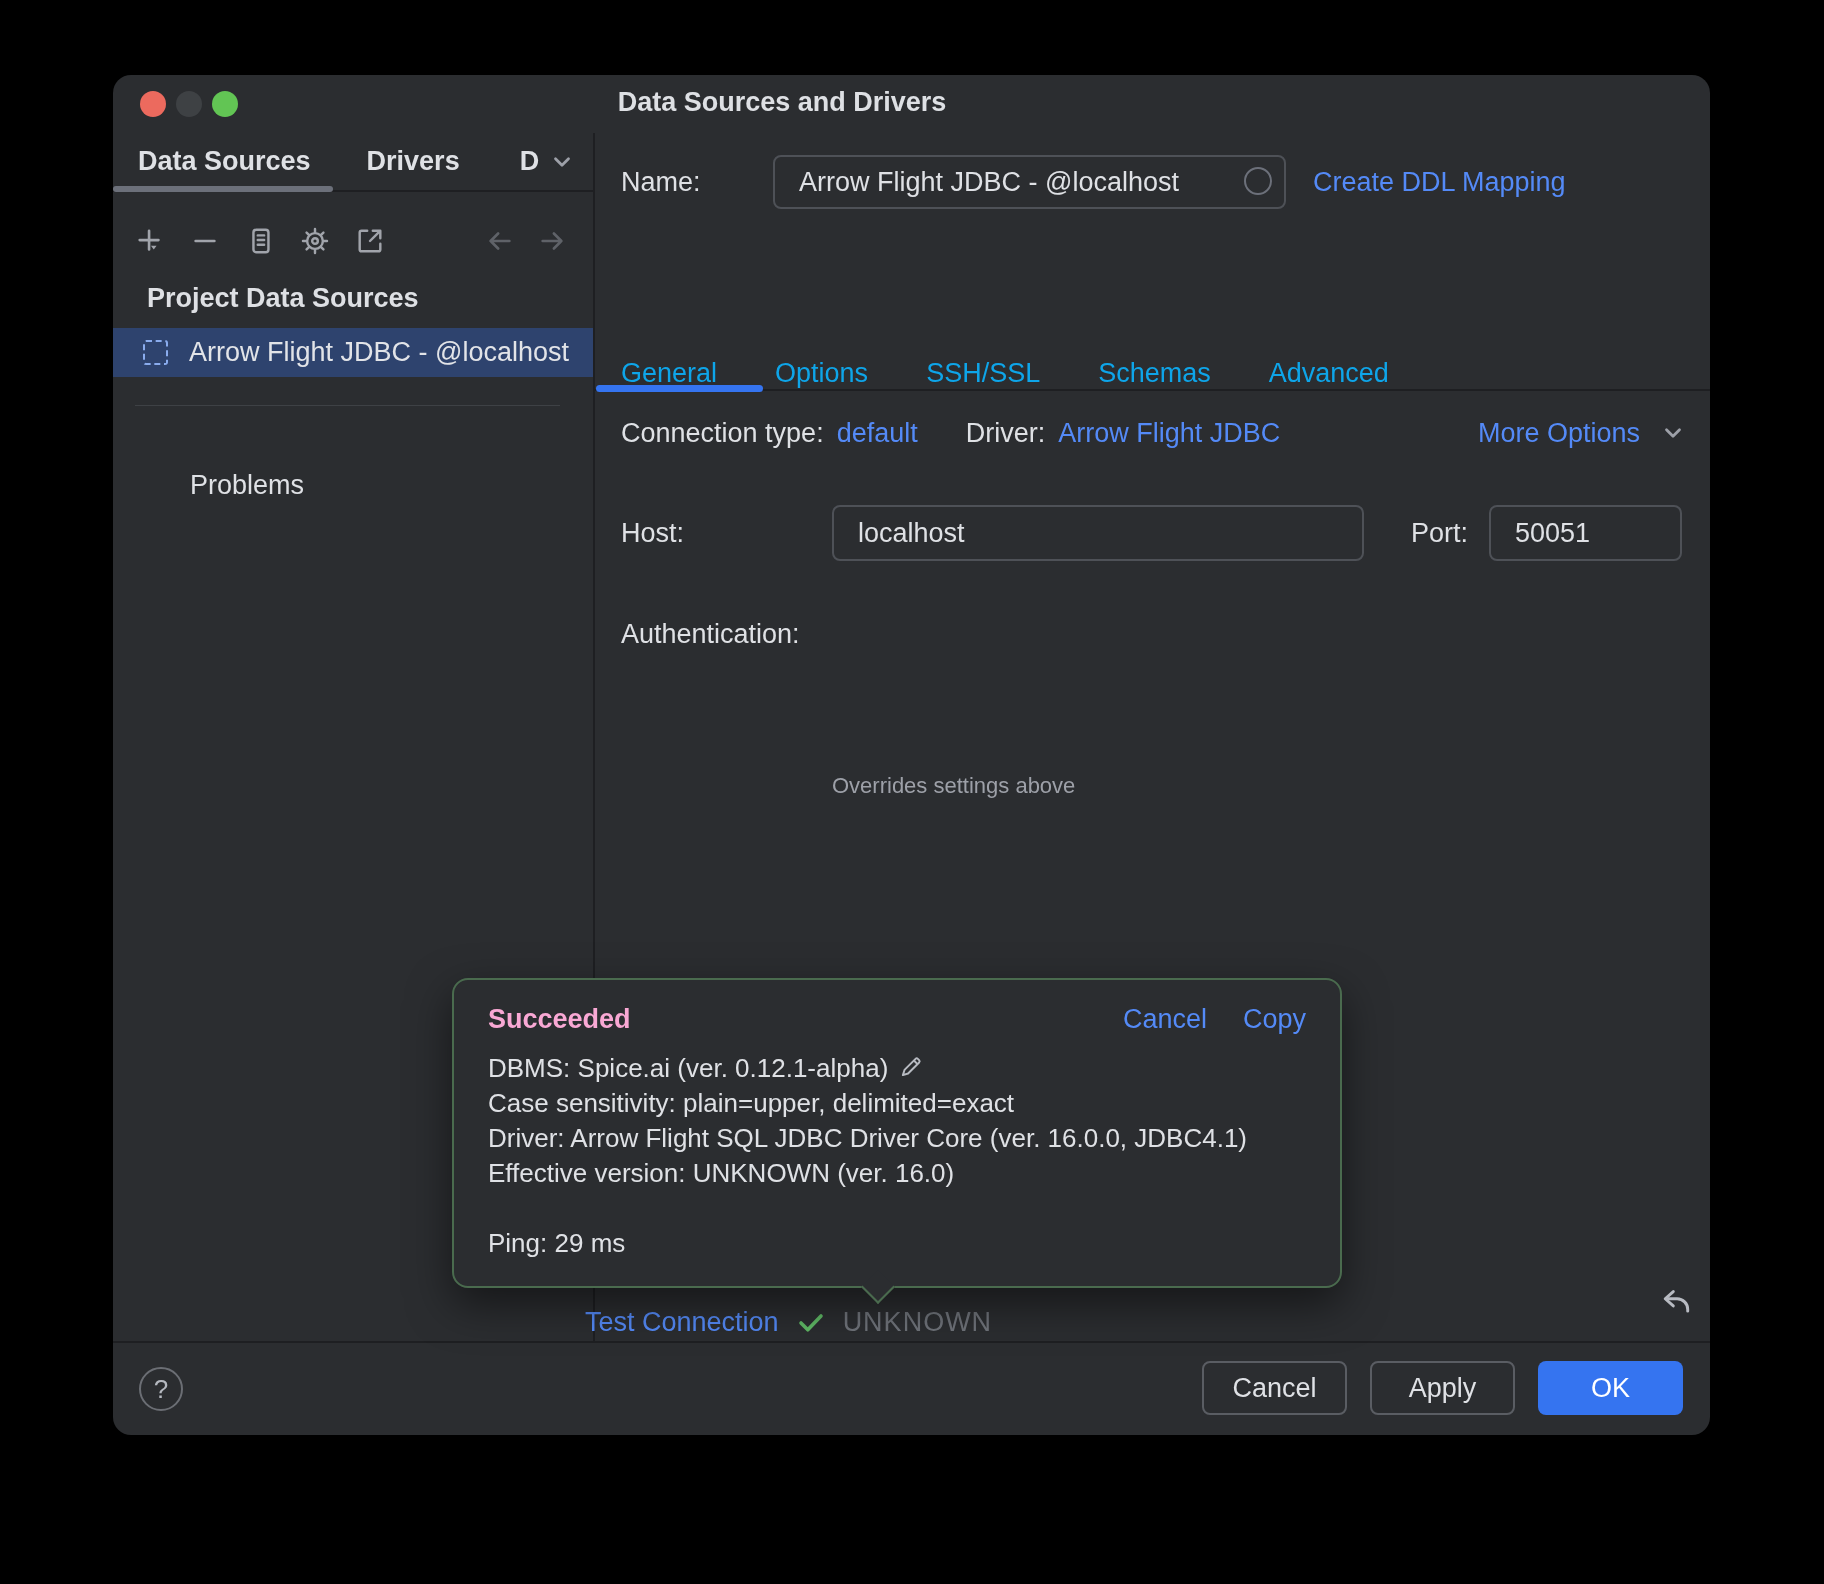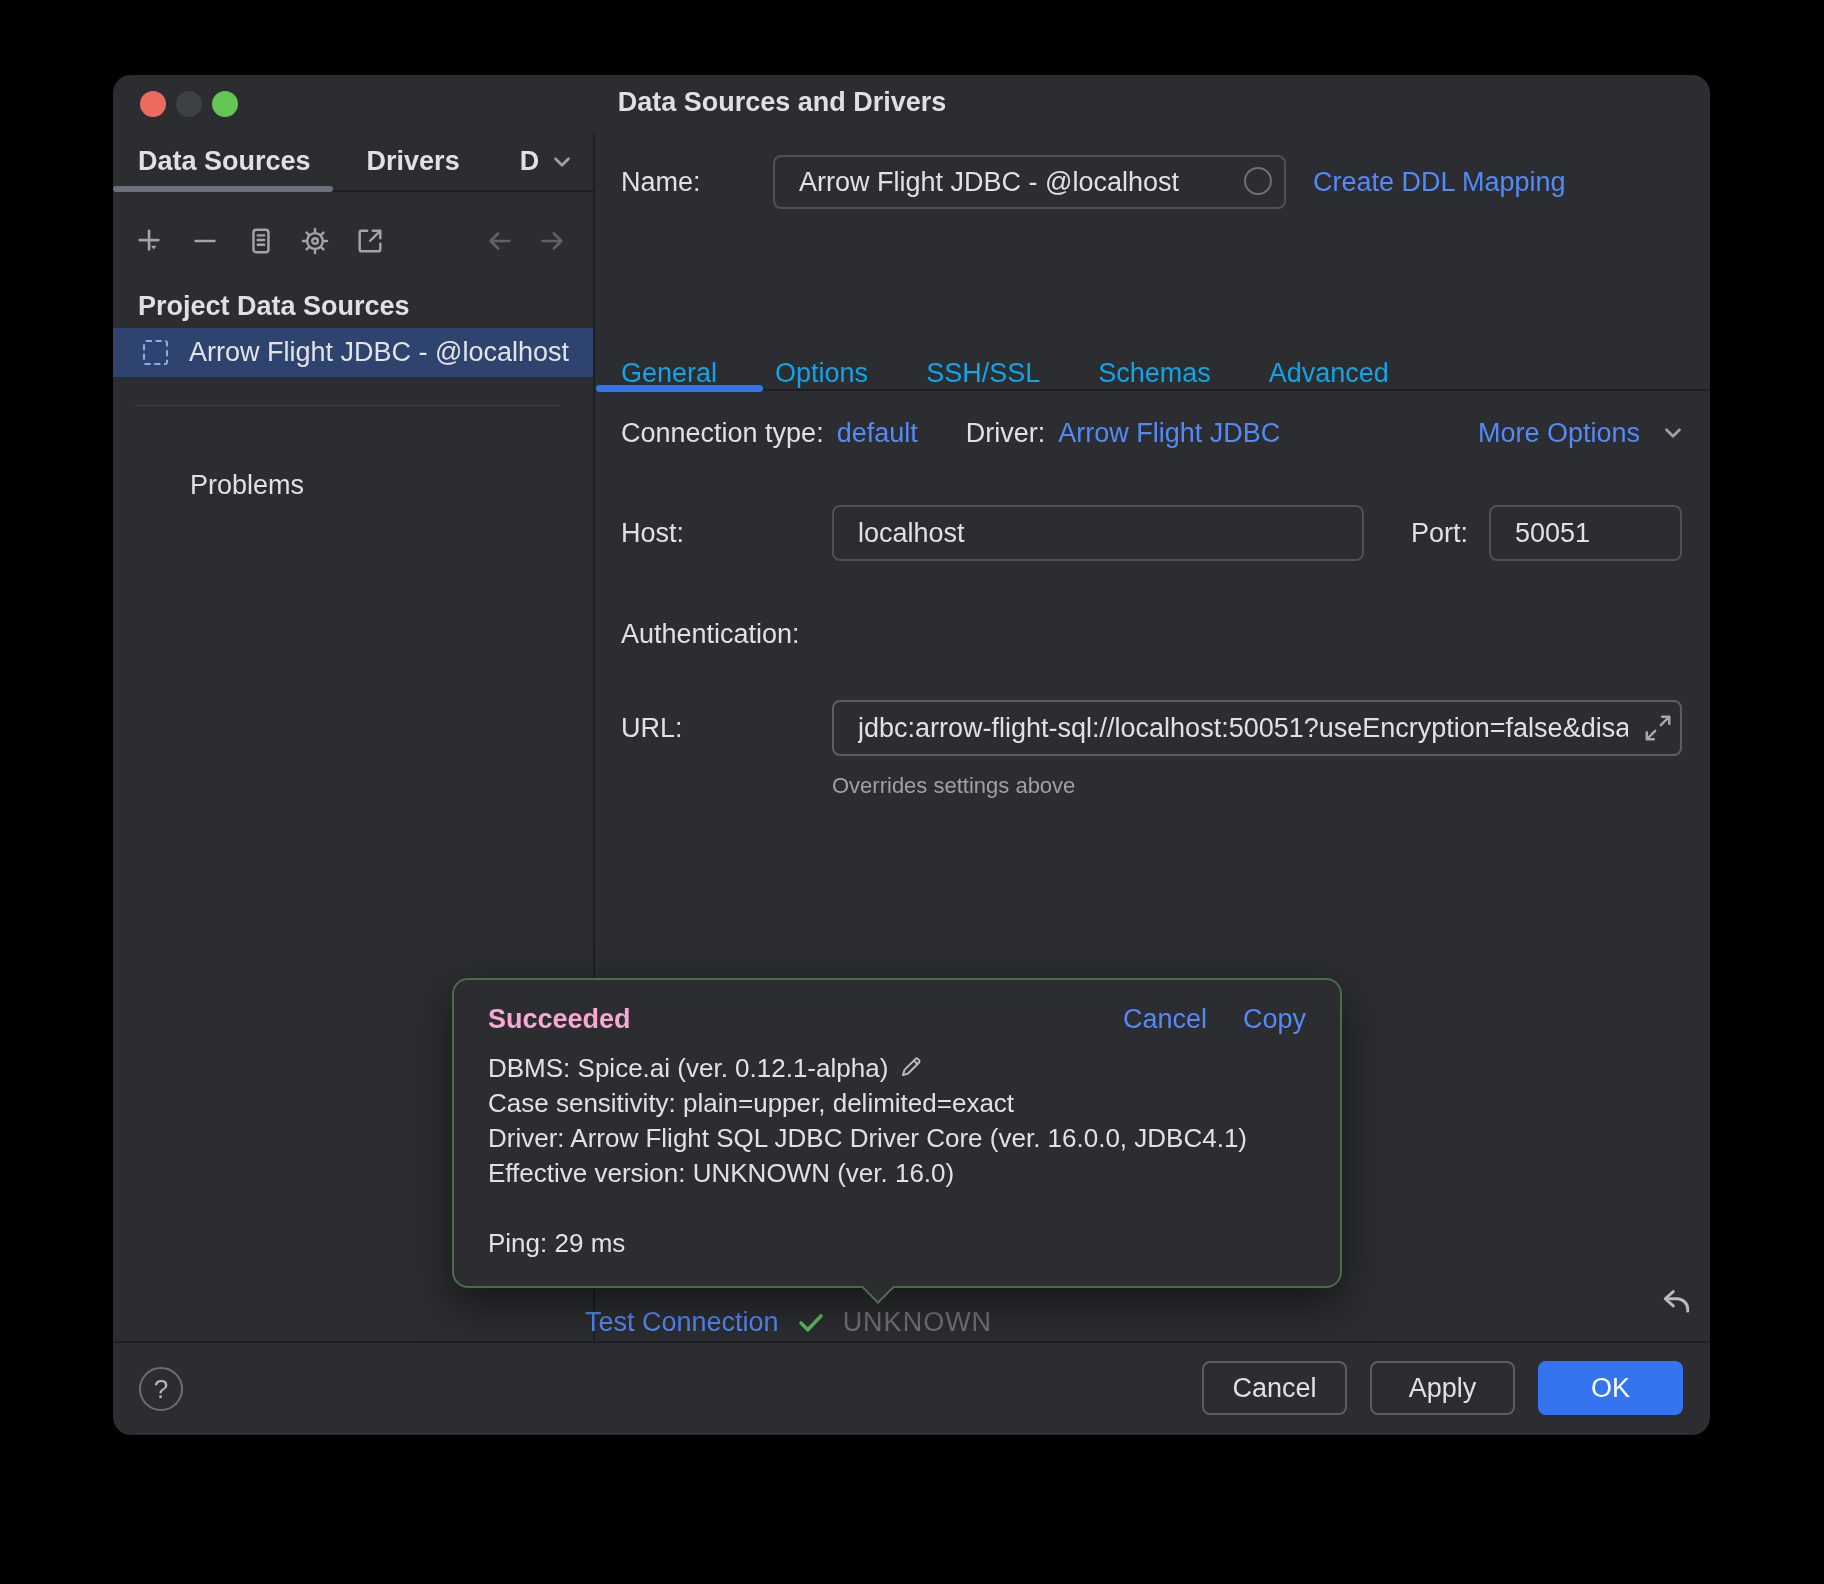--- a/index.html
+++ b/index.html
@@ -45,21 +45,21 @@
   .icon{display:inline-flex;align-items:center;justify-content:center;}
   .icon svg{display:block;}
   .sb-toolbar{
     position:absolute;left:0;top:93px;width:100%;height:30px;
     display:flex;align-items:center;gap:25px;padding-left:22px;box-sizing:border-box;
     color:#A1A4AB;
   }
   .tool{width:30px;height:30px;cursor:pointer;}
   .nav-arrows{margin-left:auto;margin-right:26px;display:flex;gap:22px;color:#5F6268;}
   .sb-header{
-    position:absolute;left:0;top:158px;padding-left:25px;
+    position:absolute;left:0;top:150px;padding-left:34px;
     font-size:27px;font-weight:700;color:#DEE0E4;
   }
   .sb-selected{
     position:absolute;left:0;top:195px;width:100%;height:49px;
     background:#2E436E;display:flex;align-items:center;cursor:pointer;
   }
   .db-icon{
     width:25px;height:25px;margin-left:30px;box-sizing:border-box;
     border:2px dashed #8FB2F5;border-radius:3px;opacity:.95;
   }
@@ -313,31 +313,20 @@
       <span class="flabel w211">Host:</span>
       <input class="tb host-input" value="localhost" style="">
       <span class="flabel port-label">Port:</span>
       <input class="tb port-input" value="50051" style="">
     </div>
 
     <div class="row auth-row">
       <span class="flabel w211">Authentication:</span>
     </div>
 
-    <div class="row url-row">
-      <span class="flabel w211">URL:</span>
-      <span class="url-wrap">
-        <input class="tb url-input" value="jdbc:arrow-flight-sql://localhost:50051?useEncryption=false&amp;disa" style="">
-        <span class="icon expand-ic">
-          <svg width="30" height="30" viewBox="0 0 16 16" fill="none" stroke="currentColor" stroke-width="1.3" stroke-linecap="round" stroke-linejoin="round">
-              <path d="M9.5 6.5L14 2M10.2 2H14v3.8M6.5 9.5L2 14M2 10.2V14h3.8"></path>
-            </svg>
-        </span>
-      </span>
-    </div>
 
     <div class="overrides">Overrides settings above</div>
   </div>
 
   <div class="popup">
     <div class="popup-head">
       <span class="popup-status">Succeeded</span>
       <span class="popup-links">
         <a class="link">Cancel</a>
         <a class="link">Copy</a>

